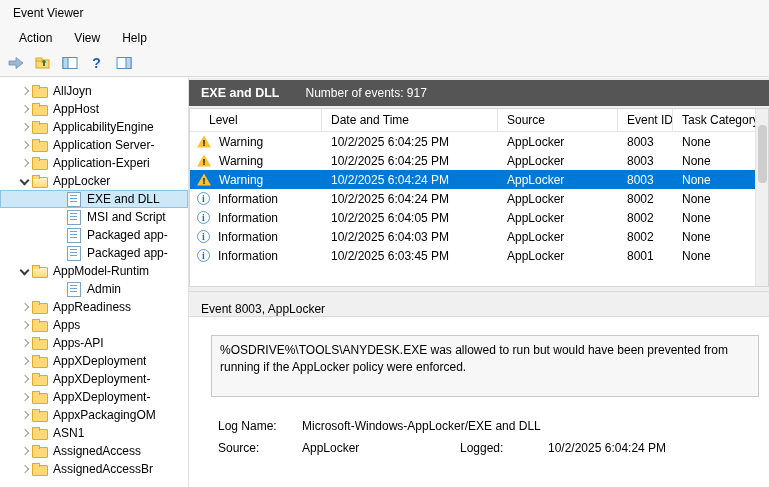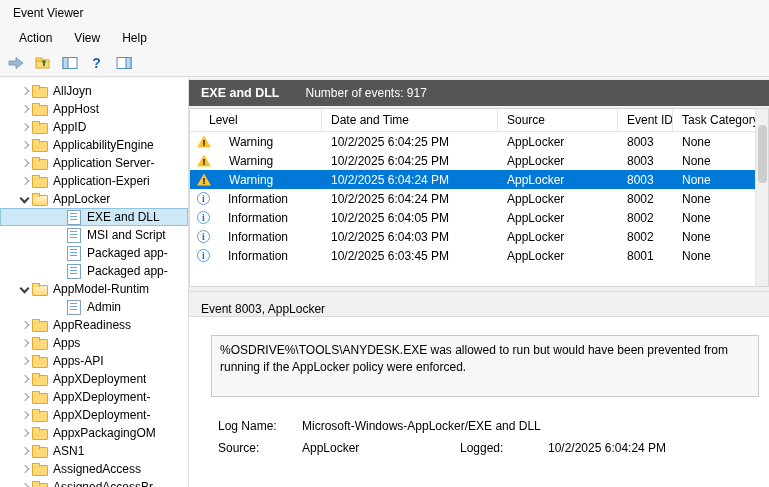--- a/index.html
+++ b/index.html
@@ -58,21 +58,21 @@
   .th { display: flex; align-items: center; border-right: 1px solid #e5e5e5; padding-left: 9px; white-space: nowrap; overflow: hidden; }
   .c1 { width: 132px; flex: 0 0 132px; }
   .c2 { width: 176px; flex: 0 0 176px; }
   .c3 { width: 120px; flex: 0 0 120px; }
   .c4 { width: 55px;  flex: 0 0 55px; }
   .c5 { width: 84px;  flex: 0 0 84px; border-right: none; }
   .th.c1 { padding-left: 19px; }
   .tr { display: flex; height: 19px; align-items: center; cursor: default; }
   .tr.sel { background: #0078d7; color: #fff; }
   .td { padding-left: 9px; white-space: nowrap; overflow: hidden; display: flex; align-items: center; }
-  .td.c1 { padding-left: 7px; gap: 18px; }
+  .td.c1 { padding-left: 7px; gap: 8px; }
   .lv-ico { flex: 0 0 auto; }
   .lv-ico.warning { width: 14px; height: 12px; background: #fdc32f; clip-path: polygon(50% 0, 100% 100%, 0 100%);
       display: inline-flex; align-items: flex-end; justify-content: center; }
   .lv-ico.warning::after { content: '!'; color: #000; font-size: 9px; font-weight: bold; line-height: 10px; }
   .lv-ico.information { width: 13px; height: 13px; border-radius: 50%; background: #fff; border: 1px solid #5f9bd0;
       display: inline-flex; align-items: center; justify-content: center; }
   .lv-ico.information::after { content: 'i'; color: #1d6fba; font-size: 10px; font-weight: bold; line-height: 11px;
       font-family: "Liberation Serif", serif; }
   .vscroll { width: 13px; background: #f0f0f0; border-left: 1px solid #e3e3e3; position: relative; flex: 0 0 13px; }
   .vthumb { position: absolute; top: 16px; left: 2px; width: 9px; height: 58px; background: #cdcdcd; border-radius: 4px; }
@@ -150,25 +150,20 @@
           <span class="tlbl">AllJoyn</span>
         </div>
         <div class="ti l0">
           <span class="chev collapsed"></span>
           <span class="tico folder"></span>
           <span class="tlbl">AppHost</span>
         </div>
         <div class="ti l0">
           <span class="chev collapsed"></span>
           <span class="tico folder"></span>
-          <span class="tlbl">AppID</span>
-        </div>
-        <div class="ti l0">
-          <span class="chev collapsed"></span>
-          <span class="tico folder"></span>
           <span class="tlbl">ApplicabilityEngine</span>
         </div>
         <div class="ti l0">
           <span class="chev collapsed"></span>
           <span class="tico folder"></span>
           <span class="tlbl">Application Server-</span>
         </div>
         <div class="ti l0">
           <span class="chev collapsed"></span>
           <span class="tico folder"></span>

